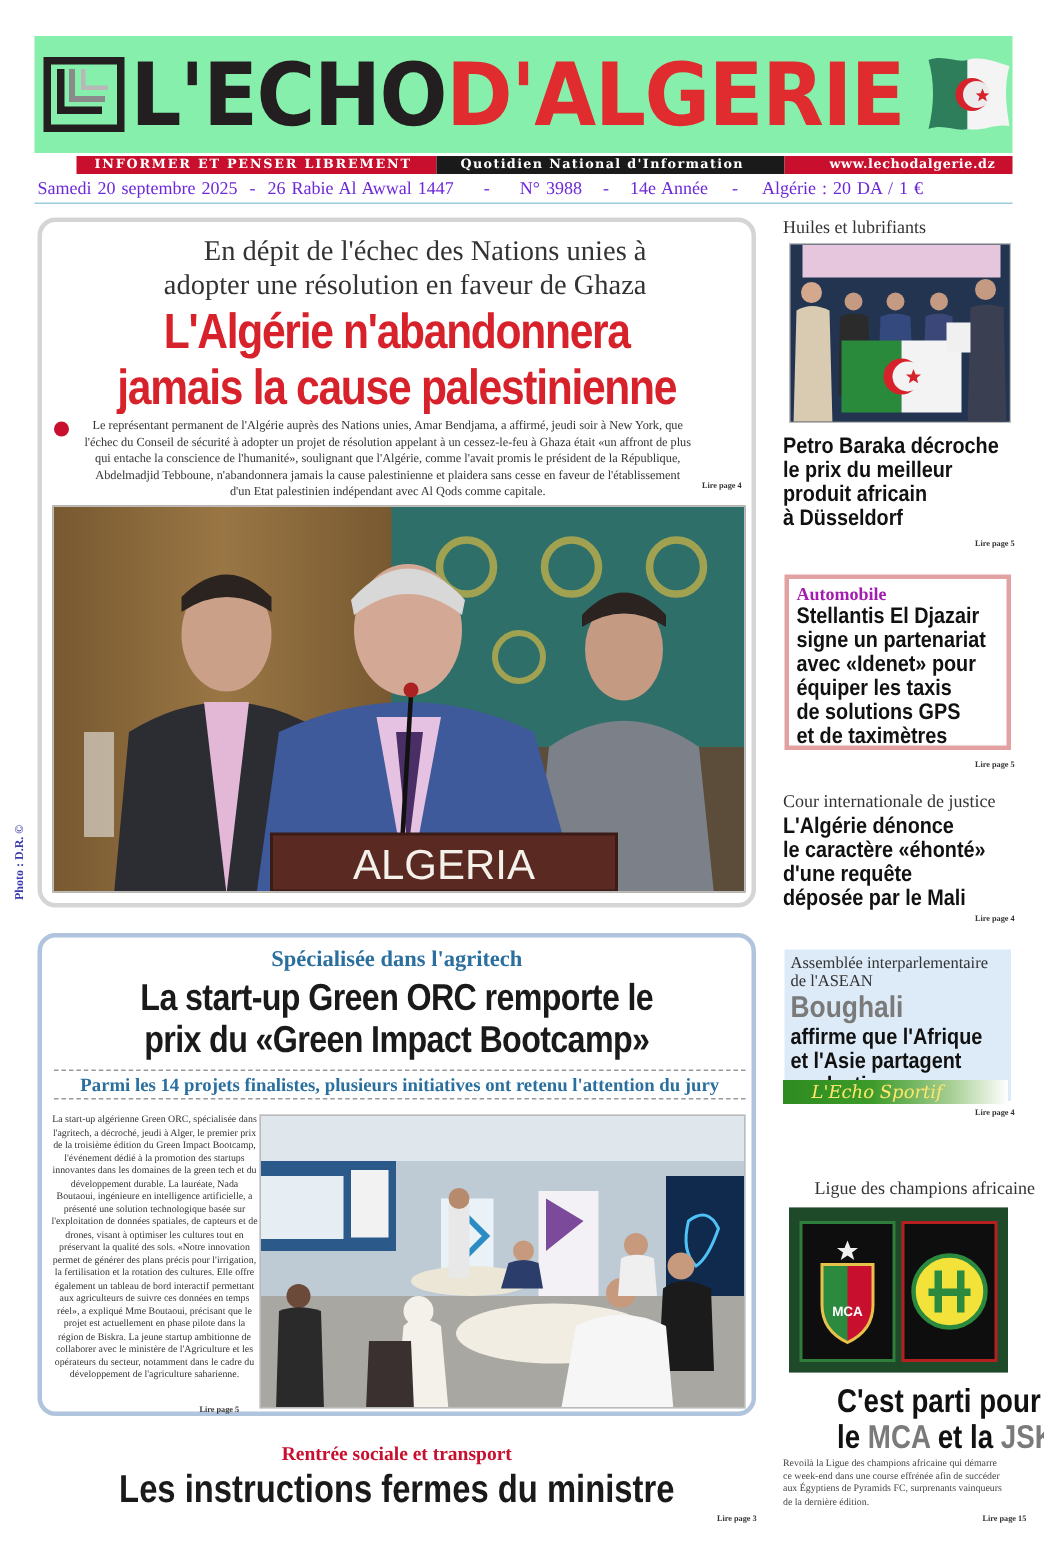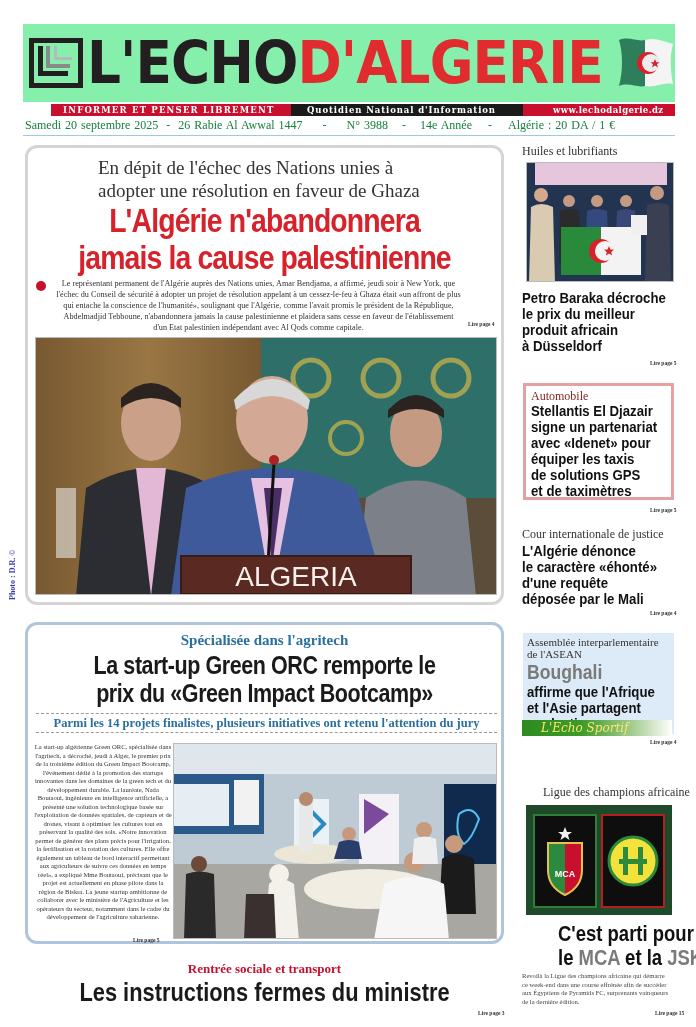--- a/index.html
+++ b/index.html
@@ -13,26 +13,26 @@
   .logo-box .l3 { position: absolute; left: 20px; top: 3px; width: 18px; height: 14px; border-left: 3px solid #b8b8b8; border-bottom: 3px solid #b8b8b8; }
   .logo-text { position: absolute; left: 64px; top: 6px; font-family: "DejaVu Sans", sans-serif; font-weight: bold; font-size: 58px; line-height: 66px; letter-spacing: -1px; transform: scaleX(0.92); transform-origin: left; white-space: nowrap; }
   .logo-text .black { color: #231f20; }
   .logo-text .red { color: #e02b2f; }
   .flag { position: absolute; left: 592px; top: 10px; width: 60px; height: 58px; }
 
   .banner { position: absolute; left: 23px; top: 104px; width: 652px; height: 12px; display: flex; font-family: "DejaVu Serif", serif; font-weight: bold; font-size: 8.5px; line-height: 12px; letter-spacing: 1.2px; padding-left: 28px; }
   .banner .b1 { background: #c8102e; color: #fff; width: 240px; padding-left: 12px; }
   .banner .b2 { background: #1a1a1a; color: #fff; width: 232px; padding-left: 16px; letter-spacing: 0.9px; }
   .banner .b3 { background: #c8102e; color: #fff; flex: 1; padding-left: 30px; letter-spacing: 0.4px; }
-  .dateline { position: absolute; left: 25px; top: 117px; width: 650px; font-size: 12px; line-height: 16px; color: #15803d; white-space: nowrap; word-spacing: 1px; }
+  .dateline { position: absolute; left: 25px; top: 117px; width: 650px; font-size: 12px; line-height: 16px; color: #6d28d9; white-space: nowrap; word-spacing: 1px; }
   .dateline span { margin-right: 4px; }
   .rule-blue { position: absolute; left: 23px; top: 135px; width: 652px; height: 1px; background: #9ccbe0; }
 
   .main-box { position: absolute; left: 25px; top: 145px; width: 479px; height: 460px; border: 3px solid #d5d5d5; border-radius: 12px; }
-  .kicker { position: absolute; left: 0; top: 8px; width: 100%; text-align: left; font-size: 19px; line-height: 23px; color: #333; }
+  .kicker { position: absolute; left: 0; top: 8px; width: 100%; text-align: right; font-size: 19px; line-height: 23px; color: #333; }
   .headline-red { position: absolute; left: 0; top: 54px; width: 100%; text-align: center; font-family: "Liberation Sans", sans-serif; font-weight: bold; font-size: 33px; line-height: 37px; color: #d7222b; letter-spacing: -1px; transform: scaleX(0.86); transform-origin: center; }
   .lede { position: absolute; left: 8px; top: 130px; width: 455px; text-align: center; font-size: 8.2px; line-height: 11px; color: #333; }
   .bullet { position: absolute; left: 8px; top: 133px; width: 10px; height: 10px; border-radius: 50%; background: #c8102e; }
   .lire { font-family: "Liberation Serif", serif; font-weight: bold; font-size: 5.5px; color: #333; position: absolute; }
   .main-photo { position: absolute; left: 7px; top: 189px; width: 462px; height: 258px; border: 1px solid #bbb; overflow: hidden; background: #6b5a3e; }
   .photo-credit { position: absolute; left: 8px; top: 520px; font-size: 8px; font-weight: bold; color: #3b3bb0; transform: rotate(-90deg); transform-origin: left top; white-space: nowrap; }
 
   .agri-box { position: absolute; left: 25px; top: 622px; width: 479px; height: 322px; border: 3px solid #b0c4de; border-radius: 12px; }
   .agri-kicker { position: absolute; left: 0; top: 6px; width: 100%; text-align: center; font-weight: bold; font-size: 15px; line-height: 18px; color: #2b6f9e; }
   .agri-head { position: absolute; left: 0; top: 26px; width: 100%; text-align: center; font-family: "Liberation Sans", sans-serif; font-weight: bold; font-size: 25px; line-height: 28px; color: #1a1a1a; transform: scaleX(0.86); transform-origin: center; letter-spacing: -0.5px; }
@@ -217,21 +217,21 @@
 </div>
 <div class="side" style="top:290px;">
   <div class="side-head">Petro Baraka décroche</div>
   <div class="side-head">le prix du meilleur</div>
   <div class="side-head">produit africain</div>
   <div class="side-head">à Düsseldorf</div>
 </div>
 <div class="lire" style="left:650px; top:360px;">Lire page 5</div>
 
 <div class="auto-box">
-  <div style="position:absolute; left:5px; top:3px; font-weight:normal; font-size:12px; line-height:14px; color:#7f1d1d;">Automobile</div>
+  <div style="position:absolute; left:5px; top:3px; font-weight:bold; font-size:12px; line-height:14px; color:#a21caf;">Automobile</div>
   <div style="position:absolute; left:5px; top:17px;">
     <div class="side-head">Stellantis El Djazair</div>
     <div class="side-head">signe un partenariat</div>
     <div class="side-head">avec «Idenet» pour</div>
     <div class="side-head">équiper les taxis</div>
     <div class="side-head">de solutions GPS</div>
     <div class="side-head">et de taximètres</div>
   </div>
 </div>
 <div class="lire" style="left:650px; top:507px;">Lire page 5</div>

